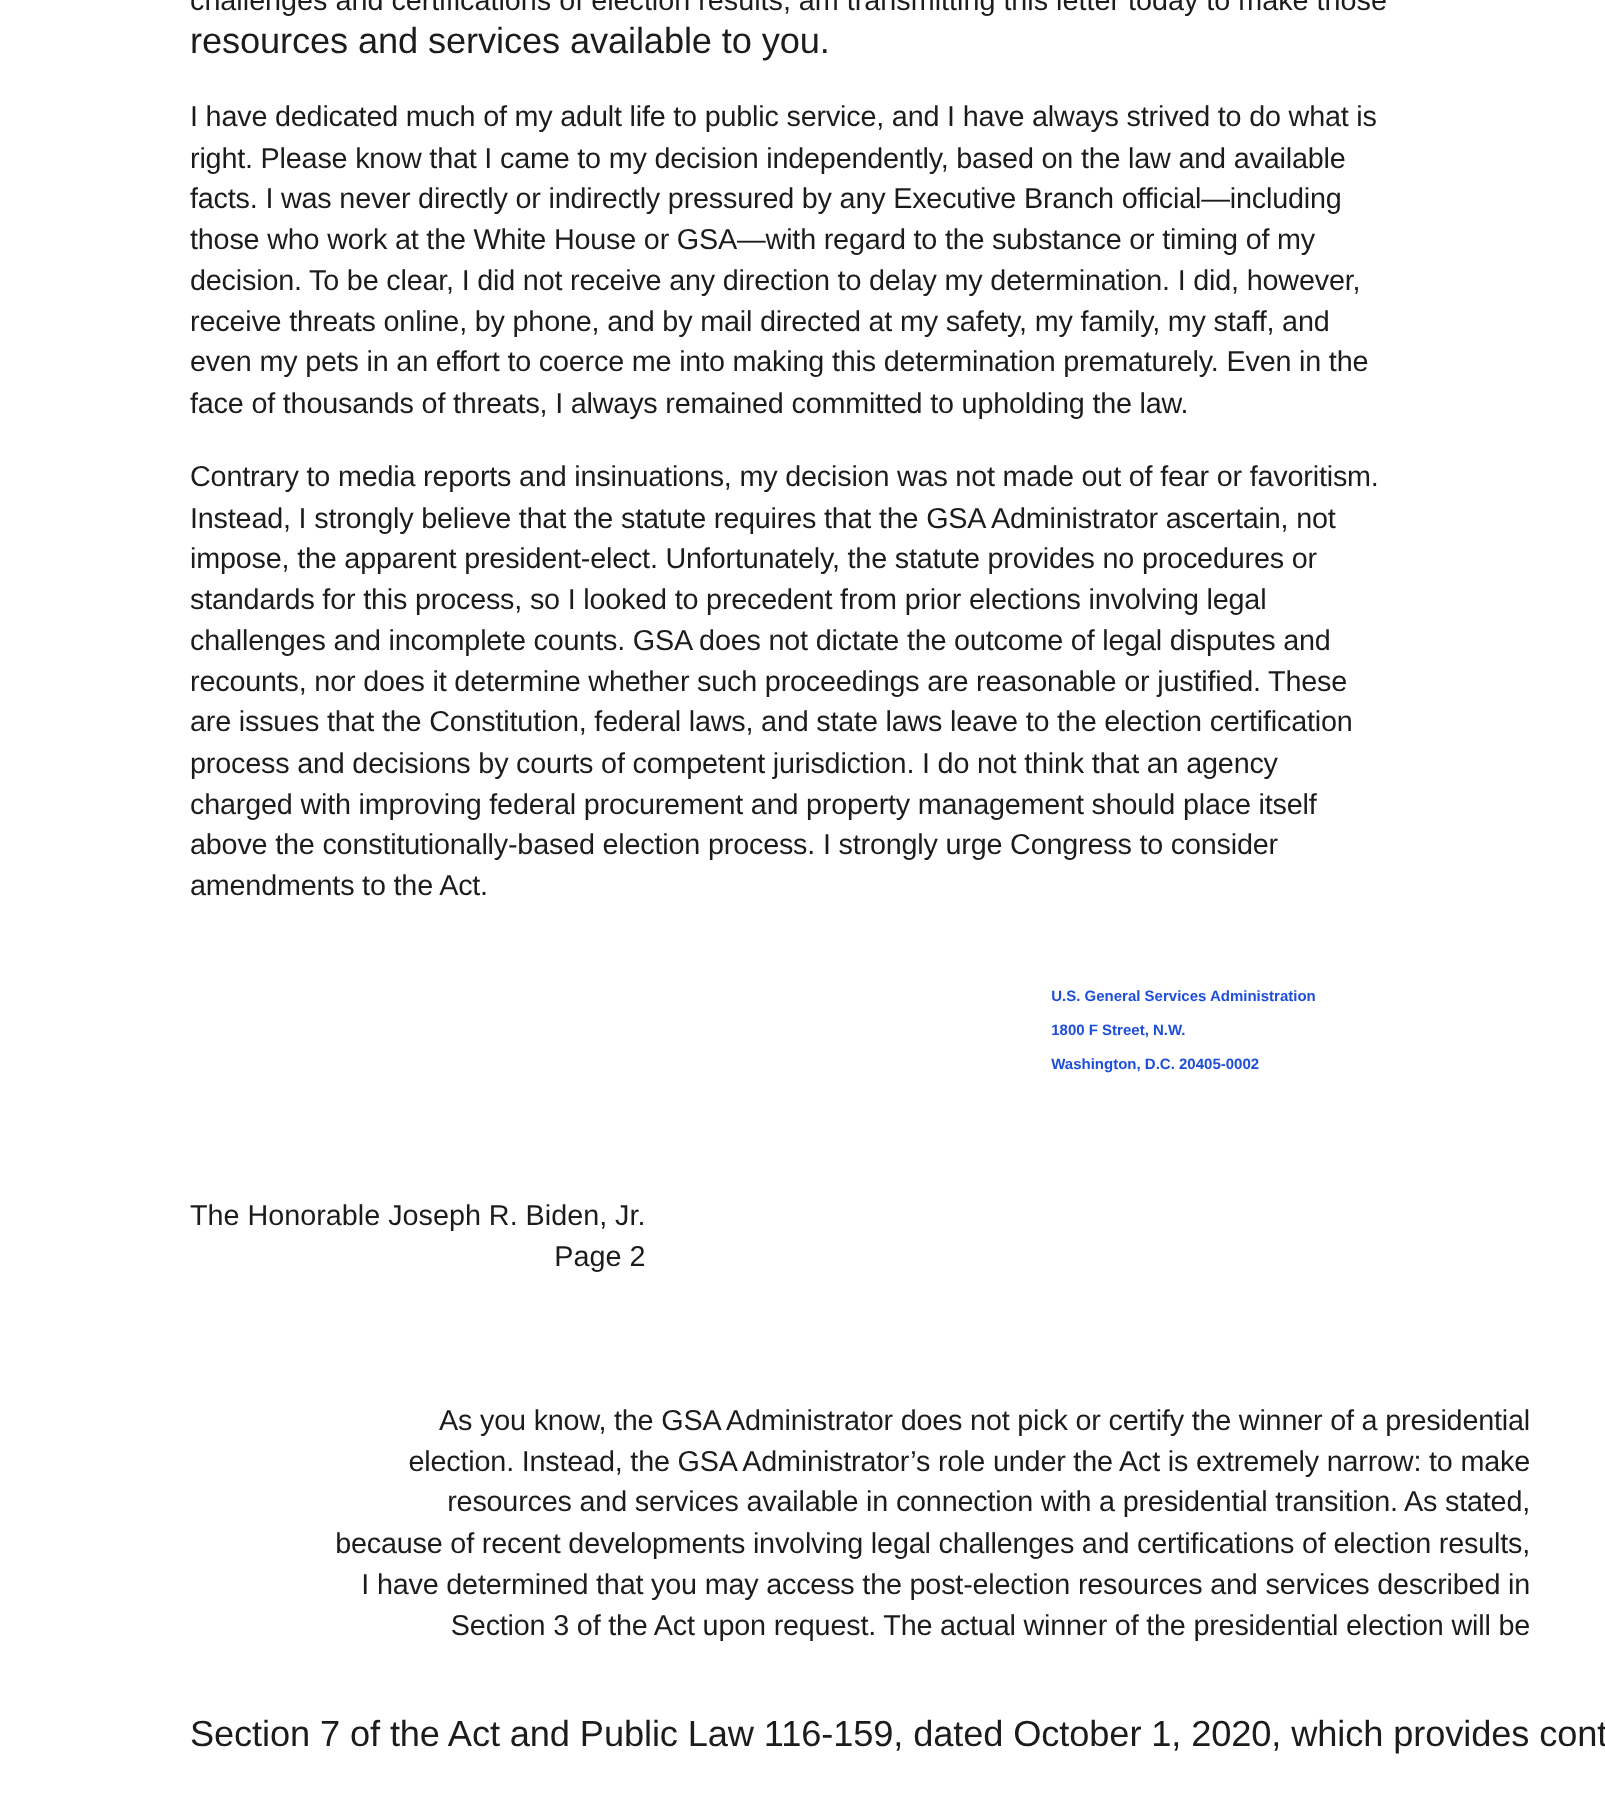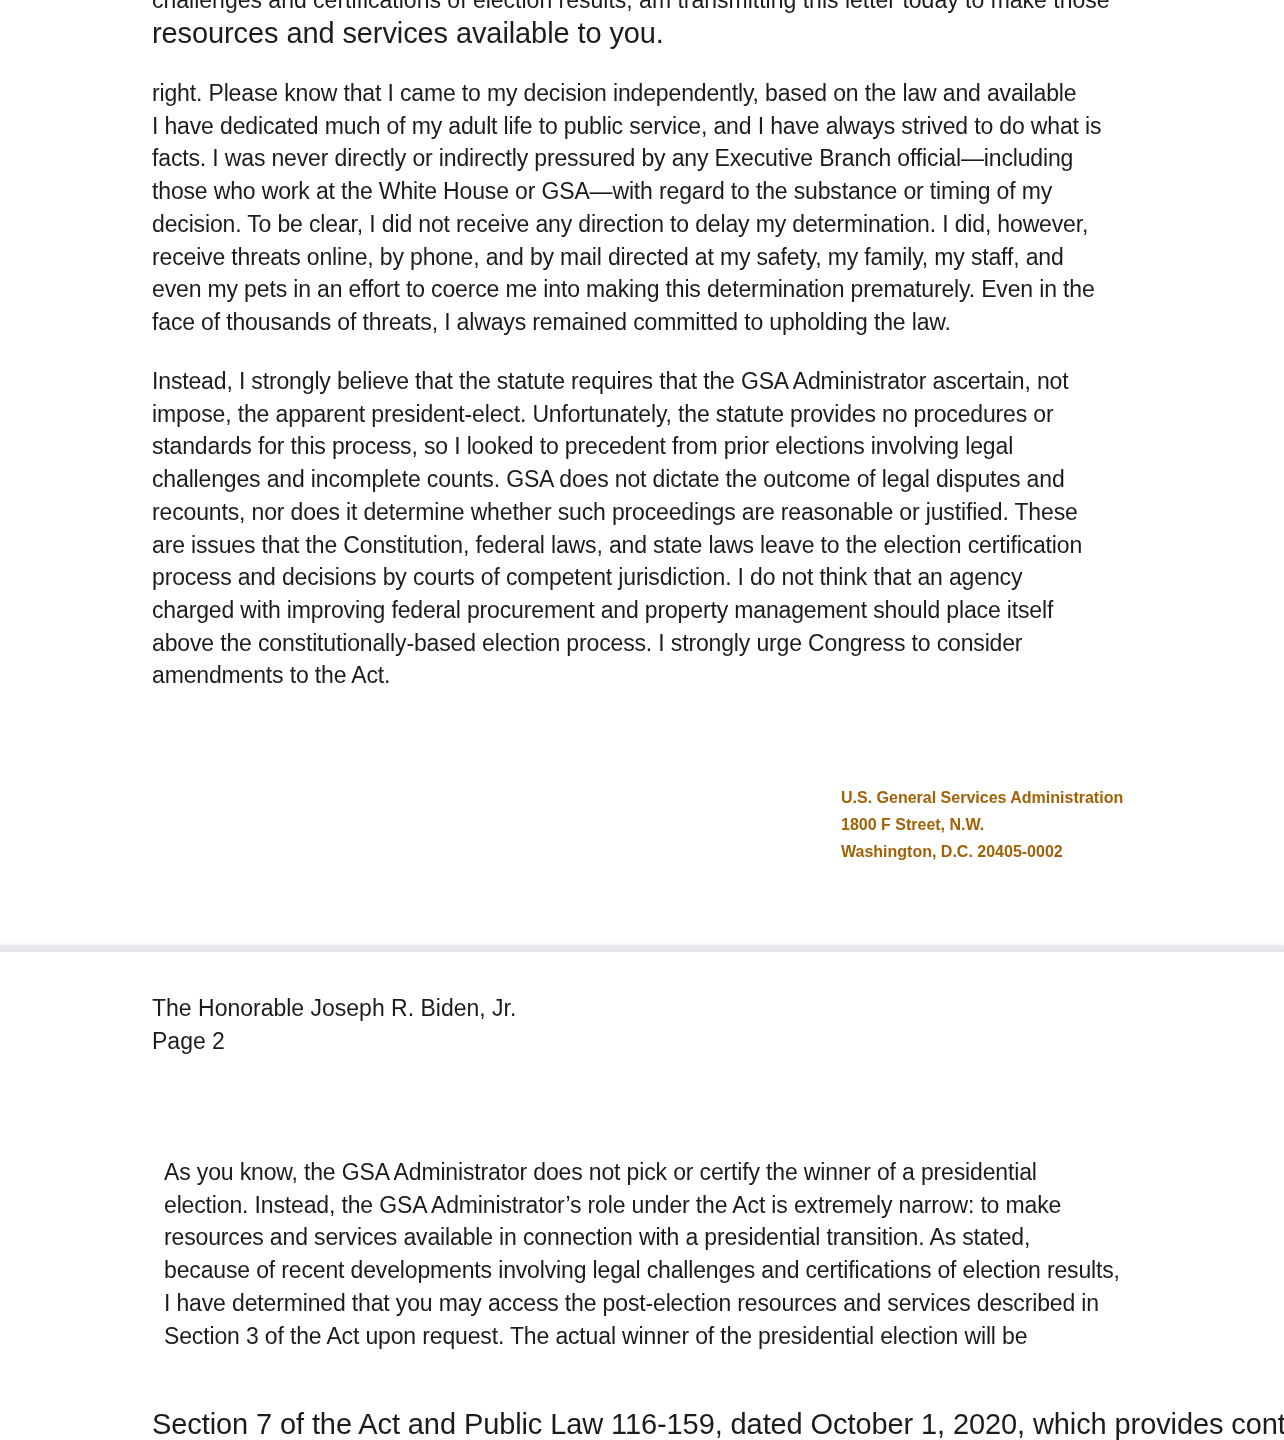--- a/index.html
+++ b/index.html
@@ -4,61 +4,62 @@
   <style>
     html, body { margin: 0; padding: 0; }
     body {
       width: 1284px; height: 1440px; overflow: hidden;
       background: #ffffff; position: relative;
       font-family: "Liberation Sans", sans-serif;
       color: #1c1c1c;
     }
     .page { position: absolute; left: 0; width: 1284px; background: #ffffff; }
     #page1 { top: 0; height: 705px; }
-    #page2 { top: 952px; height: 388px; }
+    #page2 { top: 916px; height: 388px; text-align: right; }
     .line {
       position: absolute; left: 152px;
       font-size: 29px; line-height: 32.6px; white-space: nowrap;
       letter-spacing: -0.1px;
     }
     .para { position: absolute; left: 152px; width: 1060px; }
     .para .ln { display: block; font-size: 23px; line-height: 32.7px; white-space: nowrap; letter-spacing: -0.15px; }
     .cut-top { position: absolute; left: 152px; top: -16px; font-size: 23px; line-height: 32px; white-space: nowrap; }
     .footer-addr {
       position: absolute; left: 841px; top: 784px;
-      font-weight: bold; font-size: 16px; line-height: 27px; color: #a16207;
+      font-weight: bold; font-size: 12px; line-height: 27px; color: #1d4ed8;
     }
     .footer-addr span { display: block; white-space: nowrap; }
     .separator {
       position: absolute; left: 0; top: 945px; width: 1284px; height: 23px;
       background: linear-gradient(#e9e8ec 0%, #e4e3e8 40%, #dcdbe0 75%, #cfced3 100%);
       box-shadow: 0 -2px 4px rgba(0,0,0,0.04), 0 2px 4px rgba(0,0,0,0.06);
     }
     .header-block { position: absolute; left: 152px; top: 40px; font-size: 23px; line-height: 32.5px; }
     .header-block span { display: block; white-space: nowrap; }
   </style>
 </head>
 <body>
 
 <div class="page" id="page1">
   <div class="cut-top">challenges and certifications of election results, am transmitting this letter today to make those</div>
   <div class="line" style="top:17px;">resources and services available to you.</div>
 
   <div class="para" style="top:77px;">
+    <span class="ln">I have dedicated much of my adult life to public service, and I have always strived to do what is</span>
     <span class="ln">right.  Please know that I came to my decision independently, based on the law and available</span>
-    <span class="ln">I have dedicated much of my adult life to public service, and I have always strived to do what is</span>
     <span class="ln">facts.  I was never directly or indirectly pressured by any Executive Branch official—including</span>
     <span class="ln">those who work at the White House or GSA—with regard to the substance or timing of my</span>
     <span class="ln">decision.  To be clear, I did not receive any direction to delay my determination.  I did, however,</span>
     <span class="ln">receive threats online, by phone, and by mail directed at my safety, my family, my staff, and</span>
     <span class="ln">even my pets in an effort to coerce me into making this determination prematurely.  Even in the</span>
     <span class="ln">face of thousands of threats, I always remained committed to upholding the law.</span>
   </div>
 
   <div class="para" style="top:365px;">
+    <span class="ln">Contrary to media reports and insinuations, my decision was not made out of fear or favoritism.</span>
     <span class="ln">Instead, I strongly believe that the statute requires that the GSA Administrator ascertain, not</span>
     <span class="ln">impose, the apparent president-elect.  Unfortunately, the statute provides no procedures or</span>
     <span class="ln">standards for this process, so I looked to precedent from prior elections involving legal</span>
     <span class="ln">challenges and incomplete counts.  GSA does not dictate the outcome of legal disputes and</span>
     <span class="ln">recounts, nor does it determine whether such proceedings are reasonable or justified.  These</span>
     <span class="ln">are issues that the Constitution, federal laws, and state laws leave to the election certification</span>
     <span class="ln">process and decisions by courts of competent jurisdiction.  I do not think that an agency</span>
     <span class="ln">charged with improving federal procurement and property management should place itself</span>
     <span class="ln">above the constitutionally-based election process.  I strongly urge Congress to consider</span>
     <span class="ln">amendments to the Act.</span>

